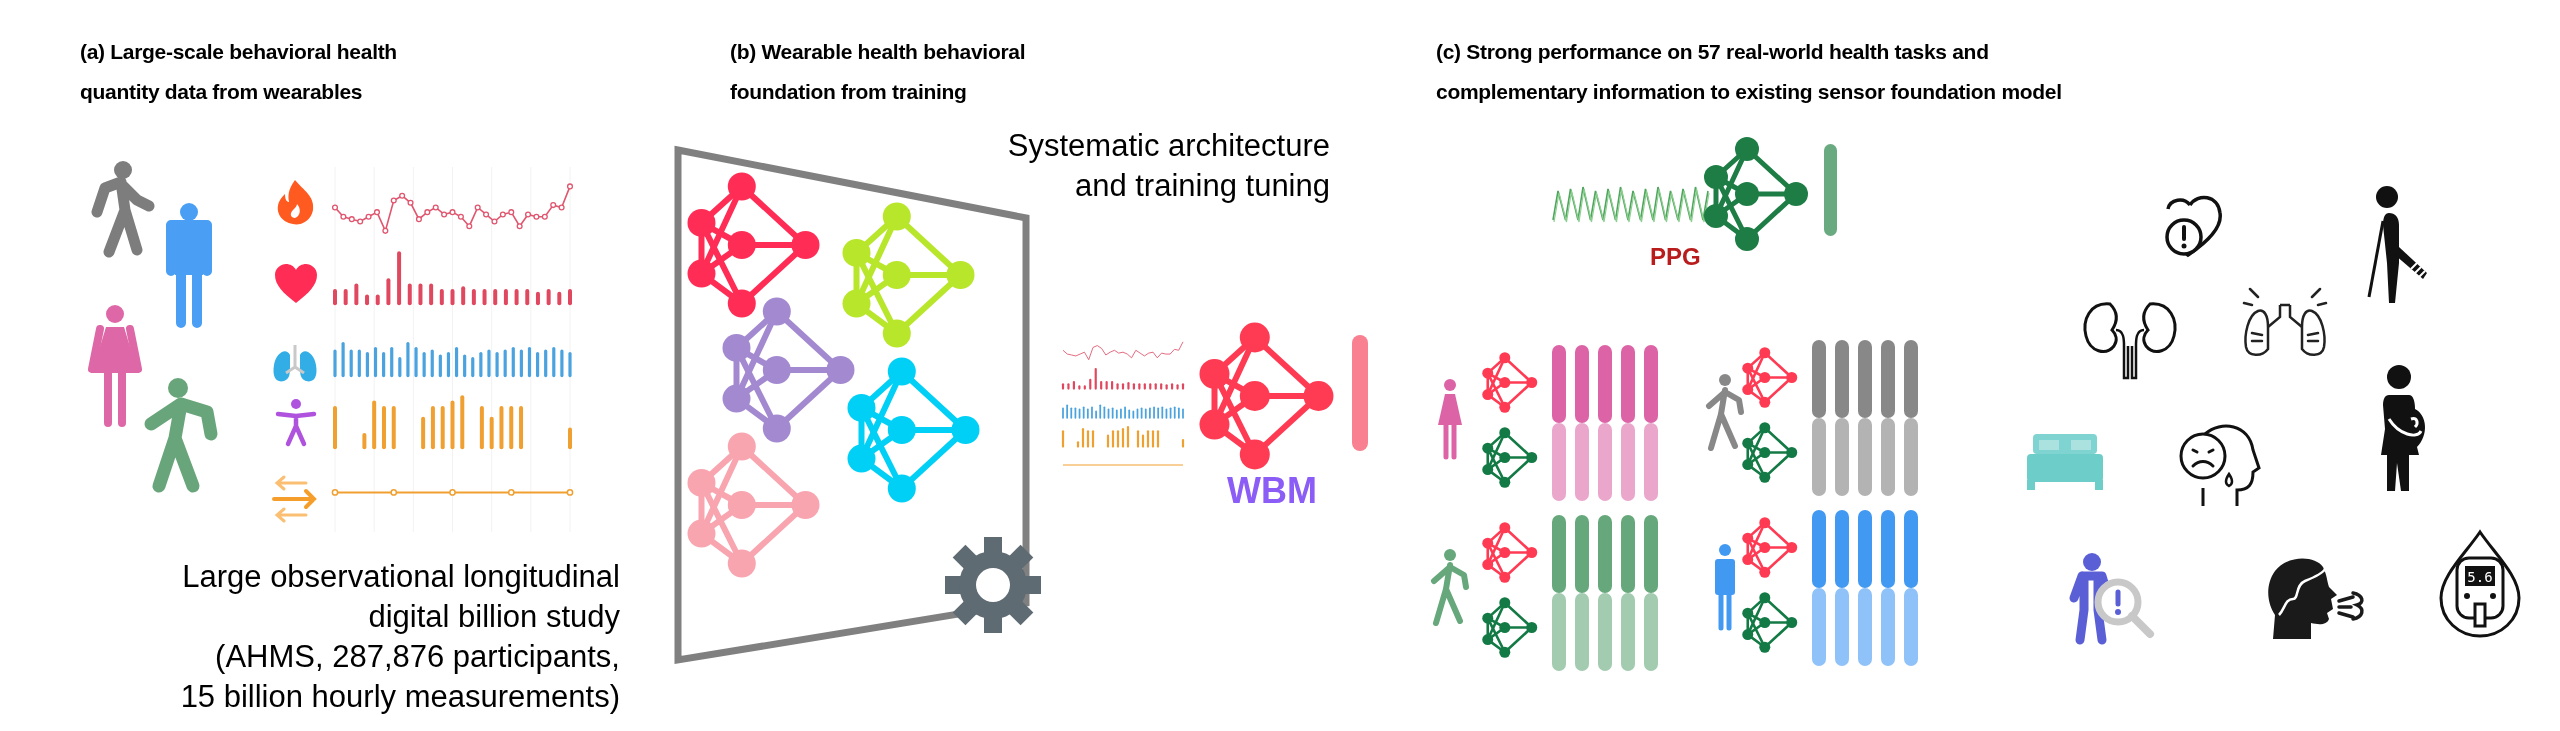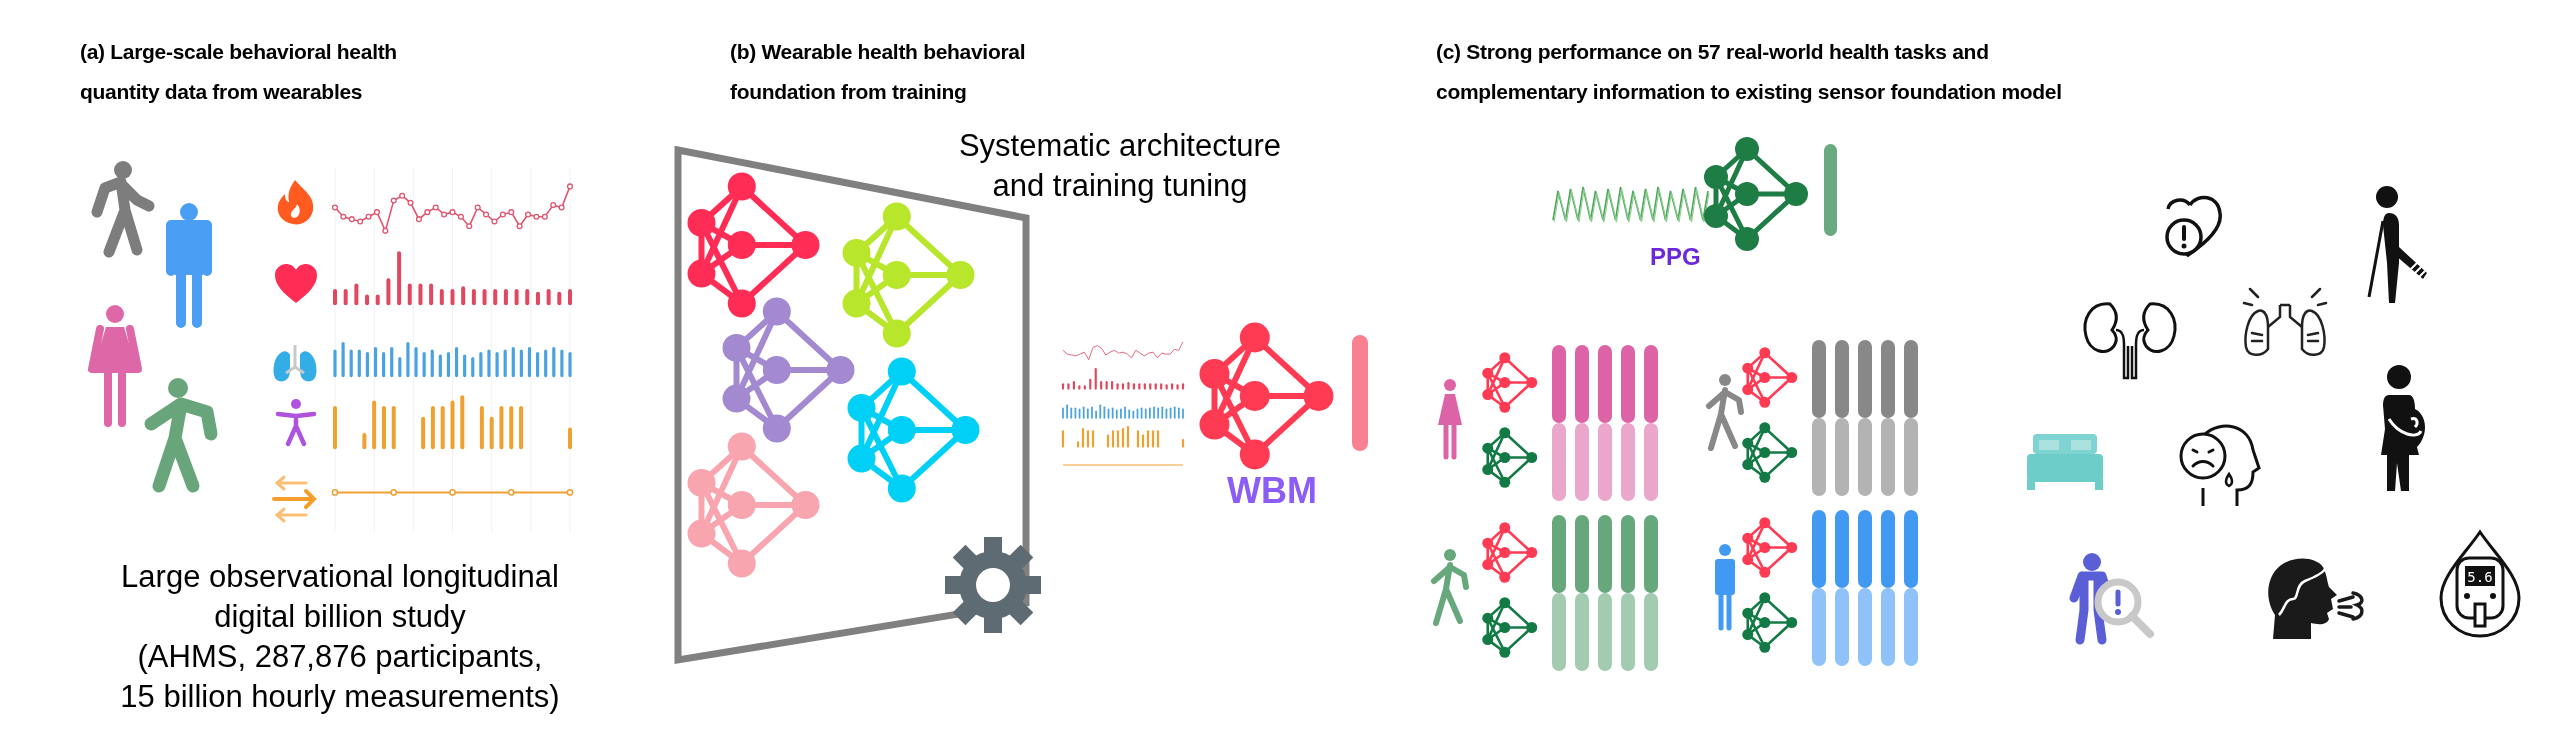--- a/index.html
+++ b/index.html
@@ -1,19 +1,19 @@
 <!DOCTYPE html>
 <html><head>
 <meta charset="utf-8">
 <style>
   html, body { margin:0; padding:0; background:#ffffff; }
   body { width:2560px; height:731px; position:relative; overflow:hidden;
          font-family:"Liberation Sans", sans-serif; color:#000; }
   .title { position:absolute; font-weight:bold; font-size:21px; line-height:40px; letter-spacing:-0.3px; }
-  .body-text { position:absolute; font-size:31px; line-height:40px; text-align:center; }
+  .body-text { position:absolute; font-size:31px; line-height:40px; text-align:right; }
   svg { position:absolute; overflow:visible; }
   .lbl { position:absolute; font-weight:bold; }
 </style>
 </head>
 <body>
 
 <div class="title" style="left:80px; top:32px;">
   <div>(a) Large-scale behavioral health</div>
   <div>quantity data  from wearables</div>
 </div>
@@ -428,21 +428,21 @@
       <circle cx="9" cy="37" r="12" fill="#1e7d45"></circle>
       <circle cx="9" cy="76" r="12" fill="#1e7d45"></circle>
       <circle cx="40" cy="99" r="12" fill="#1e7d45"></circle>
       <circle cx="40" cy="54" r="12" fill="#1e7d45"></circle>
       <circle cx="89" cy="54" r="12" fill="#1e7d45"></circle>
     </g>
   </svg>
 <svg style="left:1822px;top:142px" width="18" height="96">
   <rect x="2" y="2" width="13" height="92" rx="6.5" fill="#6aaa80"></rect>
 </svg>
-<div class="lbl" style="left:1650px; top:243px; font-size:24px; color:#6d28d9;">PPG</div>
+<div class="lbl" style="left:1650px; top:243px; font-size:24px; color:#b91c1c;">PPG</div>
 
 <svg id="groups" style="left:1430px;top:320px" width="600" height="400">
     <g>
       <circle cx="20" cy="65" r="6" fill="#dc64a6"></circle>
       <path d="M15 74 H25 L32 105 H8 Z" fill="#dc64a6"></path>
       <path d="M16 105 V137 M24 105 V137" stroke="#dc64a6" stroke-width="5" stroke-linecap="round"></path>
       <rect x="122" y="25" width="14" height="78" rx="7" fill="#dc64a6"></rect>
       <rect x="122" y="103" width="14" height="78" rx="7" fill="#eba6cc"></rect>
       <rect x="145" y="25" width="14" height="78" rx="7" fill="#dc64a6"></rect>
       <rect x="145" y="103" width="14" height="78" rx="7" fill="#eba6cc"></rect>

